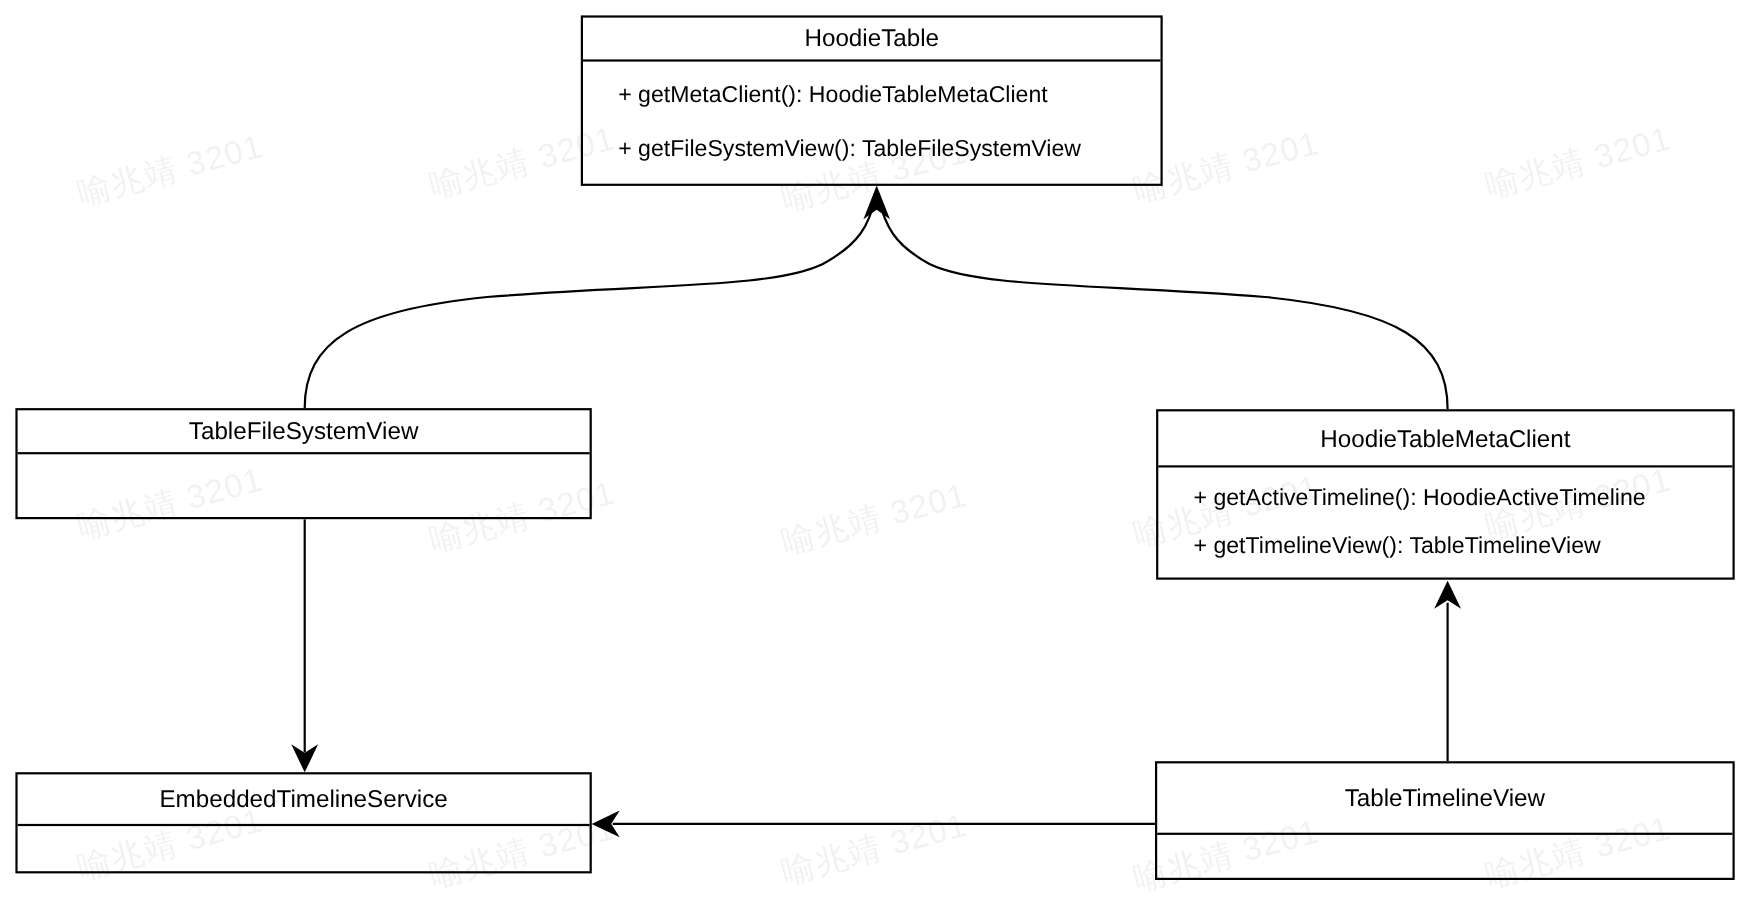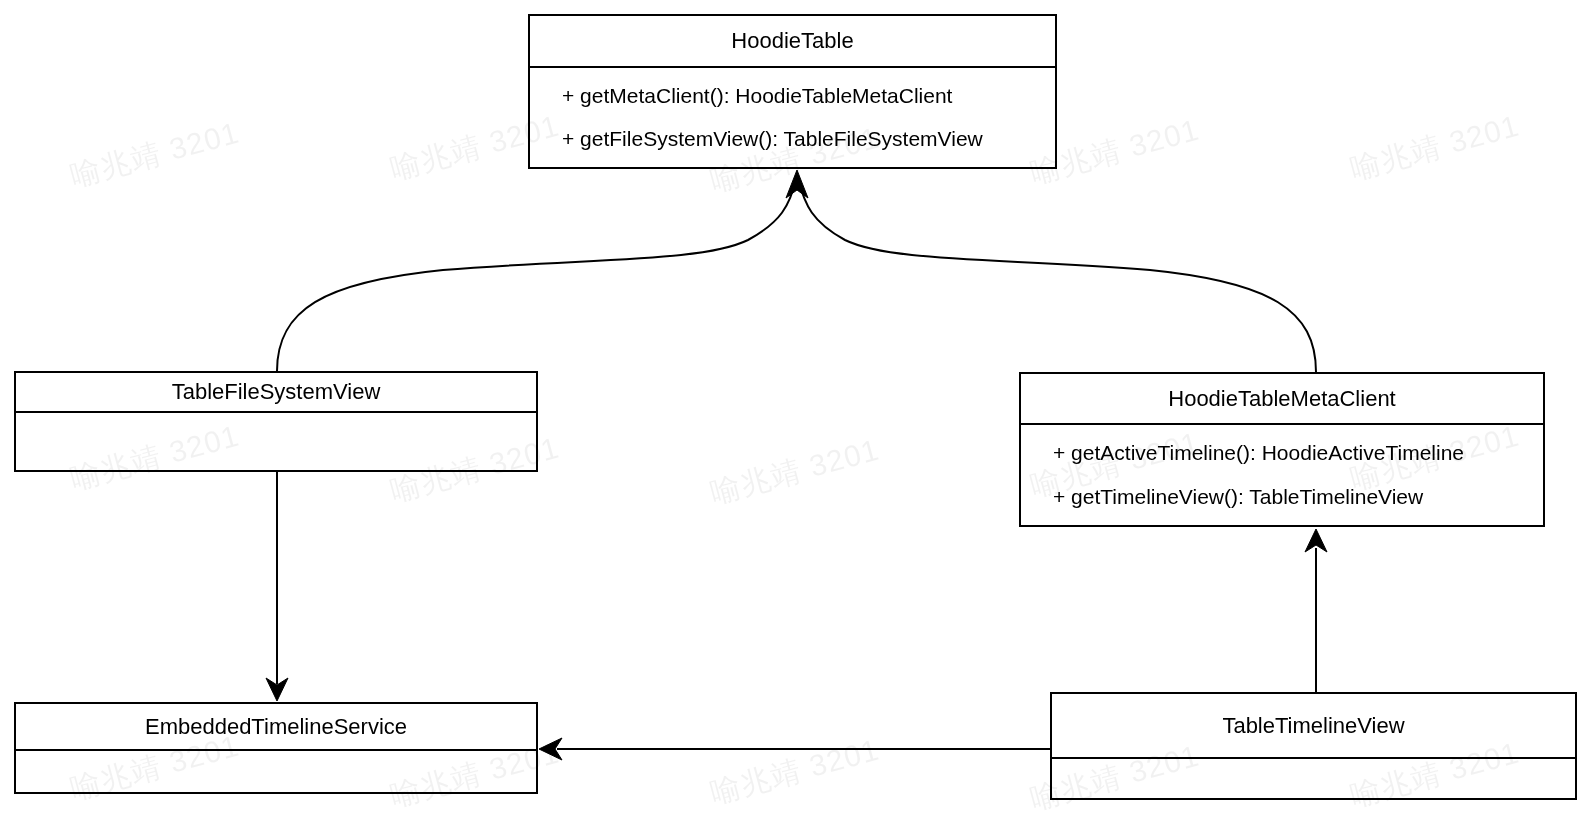--- a/index.html
+++ b/index.html
@@ -94,33 +94,33 @@
     <polygon class="arrowhead" points="277,701 266,678 277,685 288,678"></polygon>
 
     <line class="edge" x1="1316" y1="692" x2="1316" y2="548"></line>
     <polygon class="arrowhead" points="1316,529 1305,552 1316,545 1327,552"></polygon>
 
     <line class="edge" x1="1050" y1="749" x2="557" y2="749"></line>
     <polygon class="arrowhead" points="539,749 562,738 555,749 562,760"></polygon>
   </svg>
 
   <div class="class-box" style="left:528px; top:14px; width:529px; height:155px;">
-    <div class="class-title" style="height:52px;">HoodieTable</div>
+    <div class="class-title" style="height:40px;">HoodieTable</div>
     <div class="class-body">
       <div class="method">+ getMetaClient(): HoodieTableMetaClient</div>
       <div class="method">+ getFileSystemView(): TableFileSystemView</div>
     </div>
   </div>
 
   <div class="class-box" style="left:14px; top:371px; width:524px; height:101px;">
     <div class="class-title" style="height:40px;">TableFileSystemView</div>
     <div class="class-body"></div>
   </div>
 
-  <div class="class-box" style="left:1019px; top:372px; width:526px; height:155px;">
+  <div class="class-box" style="left:1051px; top:372px; width:526px; height:155px;">
     <div class="class-title" style="height:51px;">HoodieTableMetaClient</div>
     <div class="class-body">
       <div class="method">+ getActiveTimeline(): HoodieActiveTimeline</div>
       <div class="method">+ getTimelineView(): TableTimelineView</div>
     </div>
   </div>
 
   <div class="class-box" style="left:14px; top:702px; width:524px; height:92px;">
     <div class="class-title" style="height:47px;">EmbeddedTimelineService</div>
     <div class="class-body"></div>

